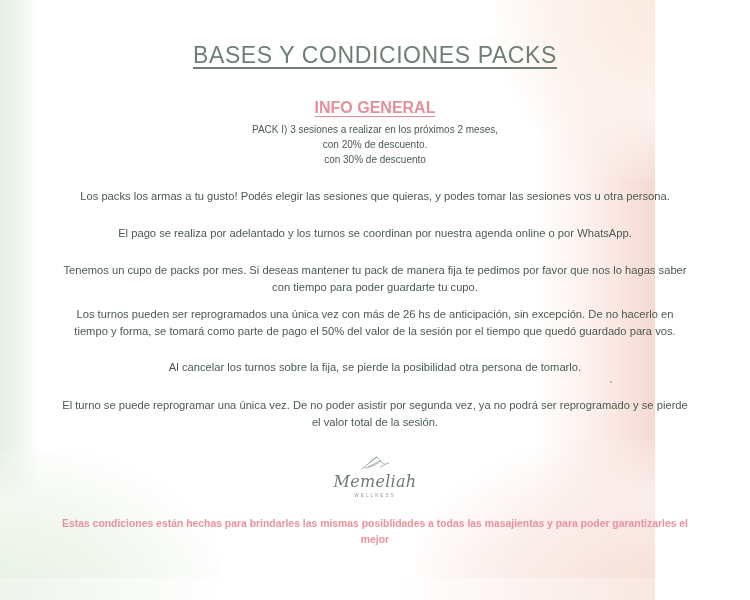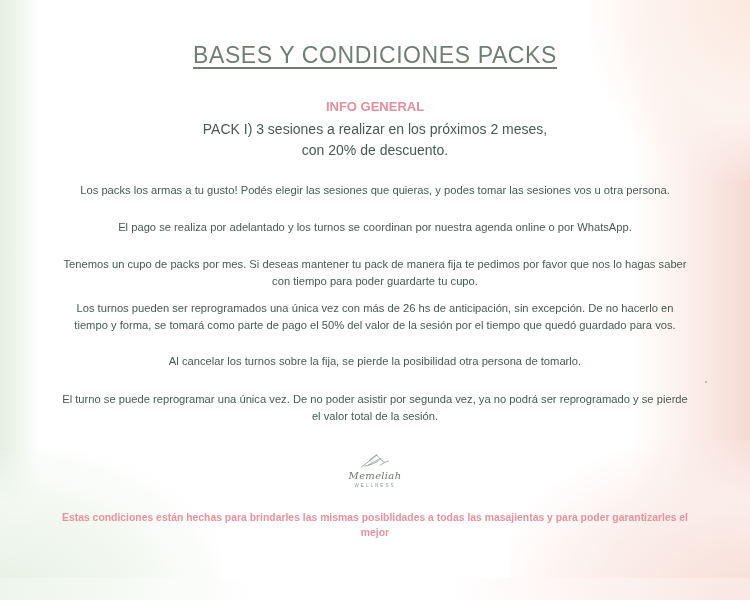--- a/index.html
+++ b/index.html
@@ -8,21 +8,21 @@
   }
   body {
     width: 750px;
     height: 600px;
     overflow: hidden;
     font-family: "Liberation Sans", sans-serif;
     background: #ffffff;
   }
   #page {
     position: relative;
-    width: 750px;
+    width: 655px;
     height: 600px;
     background: #ffffff;
   }
   
   .bg-layer {
     position: absolute;
     inset: 0;
     pointer-events: none;
   }
   .bg-left {
@@ -77,23 +77,24 @@
     font-size: 23px;
     font-weight: 400;
     letter-spacing: 0.6px;
     color: #6f7f74;
     text-decoration: underline;
     text-underline-offset: 4px;
   }
 
   .section-heading {
     text-align: center;
-    font-size: 13px;
+    font-size: 16px;
     font-weight: bold;
     color: #e38f9c;
+    text-decoration: underline;
     text-underline-offset: 3px;
     margin: 0;
   }
   .sh-1 { padding-top: 30px; }
   .sh-2 { padding-top: 22px; }
 
   p.para {
     margin: 0;
     text-align: center;
     font-size: 11.2px;
@@ -105,21 +106,21 @@
   p.tight {
     padding: 0 60px;
     line-height: 1.5;
   }
   .gap-s { height: 10px; }
   .gap-l { height: 20px; }
 
   .packs-block p {
     margin: 0;
     text-align: center;
-    font-size: 14px;
+    font-size: 10px;
     line-height: 1.52;
     color: #4a5a52;
   }
   .packs-block { padding-top: 5px; }
 
   
   .logo-wrap {
     margin: 20px auto 0 auto;
     width: 96px;
     height: 52px;
@@ -130,21 +131,21 @@
     background: rgba(255,255,255,0.45);
   }
   .logo-mark {
     width: 34px;
     height: 16px;
     display: block;
   }
   .logo-name {
     font-family: "DejaVu Serif", serif;
     font-style: italic;
-    font-size: 10px;
+    font-size: 16px;
     color: #6d7b72;
     letter-spacing: 0.3px;
     margin-top: 1px;
   }
   .logo-sub {
     font-size: 4.6px;
     letter-spacing: 2px;
     color: #8b9a91;
     margin-top: 2px;
   }
@@ -188,20 +189,21 @@
 
   <div class="content">
 
     <h1 class="doc-title">BASES Y CONDICIONES PACKS</h1>
 
     <h2 class="section-heading sh-1">INFO GENERAL</h2>
 
     <div class="packs-block">
       <p>PACK I) 3 sesiones a realizar en los próximos 2 meses,</p>
       <p>con 20% de descuento.</p>
+      <p>con 30% de descuento</p>
     </div>
 
     <div class="gap-l"></div>
     <p class="para">Los packs los armas a tu gusto! Podés elegir las sesiones que quieras, y podes tomar las sesiones vos u otra persona.</p>
 
     <div class="gap-l"></div>
     <p class="para">El pago se realiza por adelantado y los turnos se coordinan por nuestra agenda online o por WhatsApp.</p>
 
     <div class="gap-l"></div>
     <p class="para tight">Tenemos un cupo de packs por mes. Si deseas mantener tu pack de manera fija te pedimos por favor que nos lo hagas saber con tiempo para poder guardarte tu cupo.</p>

